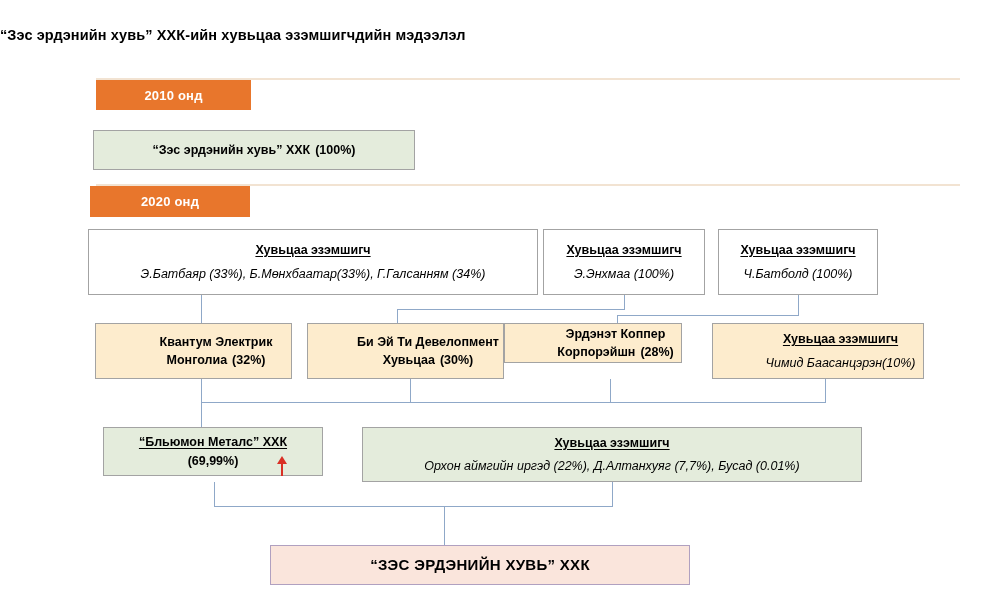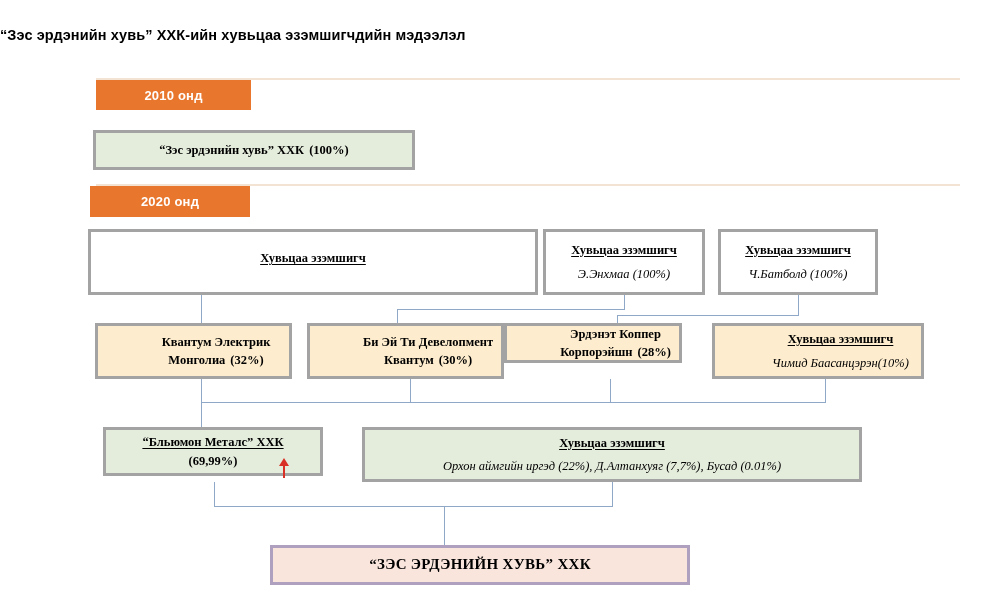--- a/index.html
+++ b/index.html
@@ -47,29 +47,28 @@
     display: flex;
     align-items: center;
     justify-content: center;
     letter-spacing: 0.2px;
   }
 
   
   .node {
     position: absolute;
     box-sizing: border-box;
-    border: 3px solid #a3a3a3;
+    border: 1px solid #a3a3a3;
     display: flex;
     flex-direction: column;
     align-items: center;
     justify-content: center;
     text-align: center;
     line-height: 1.32;
     color: #000000;
-    font-family: Liberation Serif, serif;
   }
   .node.green   { background: #e4ecdc; }
   .node.white   { background: #ffffff; }
   .node.tan     { background: #fdeccd; padding-left: 45px; }
   .node.pink    { background: #fae5dc; border-color: #b0a0c0; }
 
   .hdr {
     font-size: 12.5px;
     font-weight: bold;
     text-decoration: underline;
@@ -122,20 +121,21 @@
       <span class="corp">“Зэс эрдэнийн хувь” ХХК</span>
       <span class="corp pct">(100%)</span>
     </div>
   </div>
 
   <div class="year-rule" style="left:96px; top:184px; width:864px;"></div>
   <div class="year-chip" style="left:90px; top:186px; width:160px; height:31px;">2020 онд</div>
 
   <div class="node white" style="left:88px; top:229px; width:450px; height:66px;">
     <div class="hdr">Хувьцаа эзэмшигч</div>
+    <div class="names">Э.Батбаяр (33%), Б.Мөнхбаатар(33%), Г.Галсанням (34%)</div>
   </div>
 
   <div class="node white" style="left:543px; top:229px; width:162px; height:66px;">
     <div class="hdr">Хувьцаа эзэмшигч</div>
     <div class="names">Э.Энхмаа (100%)</div>
   </div>
 
   <div class="node white" style="left:718px; top:229px; width:160px; height:66px;">
     <div class="hdr">Хувьцаа эзэмшигч</div>
     <div class="names">Ч.Батболд (100%)</div>
@@ -145,21 +145,21 @@
     <div class="corp">Квантум Электрик</div>
     <div class="line2" style="display:flex; align-items:baseline; gap:5px;">
       <span class="corp">Монголиа</span>
       <span class="corp pct">(32%)</span>
     </div>
   </div>
 
   <div class="node tan" style="left:307px; top:323px; width:197px; height:56px;">
     <div class="corp">Би Эй Ти Девелопмент</div>
     <div class="line2" style="display:flex; align-items:baseline; gap:5px;">
-      <span class="corp">Квантум</span>
+      <span class="corp">Хувьцаа</span>
       <span class="corp pct">(30%)</span>
     </div>
   </div>
 
   <div class="node tan" style="left:504px; top:323px; width:178px; height:40px;">
     <div class="corp">Эрдэнэт Коппер</div>
     <div class="line2" style="display:flex; align-items:baseline; gap:5px;">
       <span class="corp">Корпорэйшн</span>
       <span class="corp pct">(28%)</span>
     </div>

